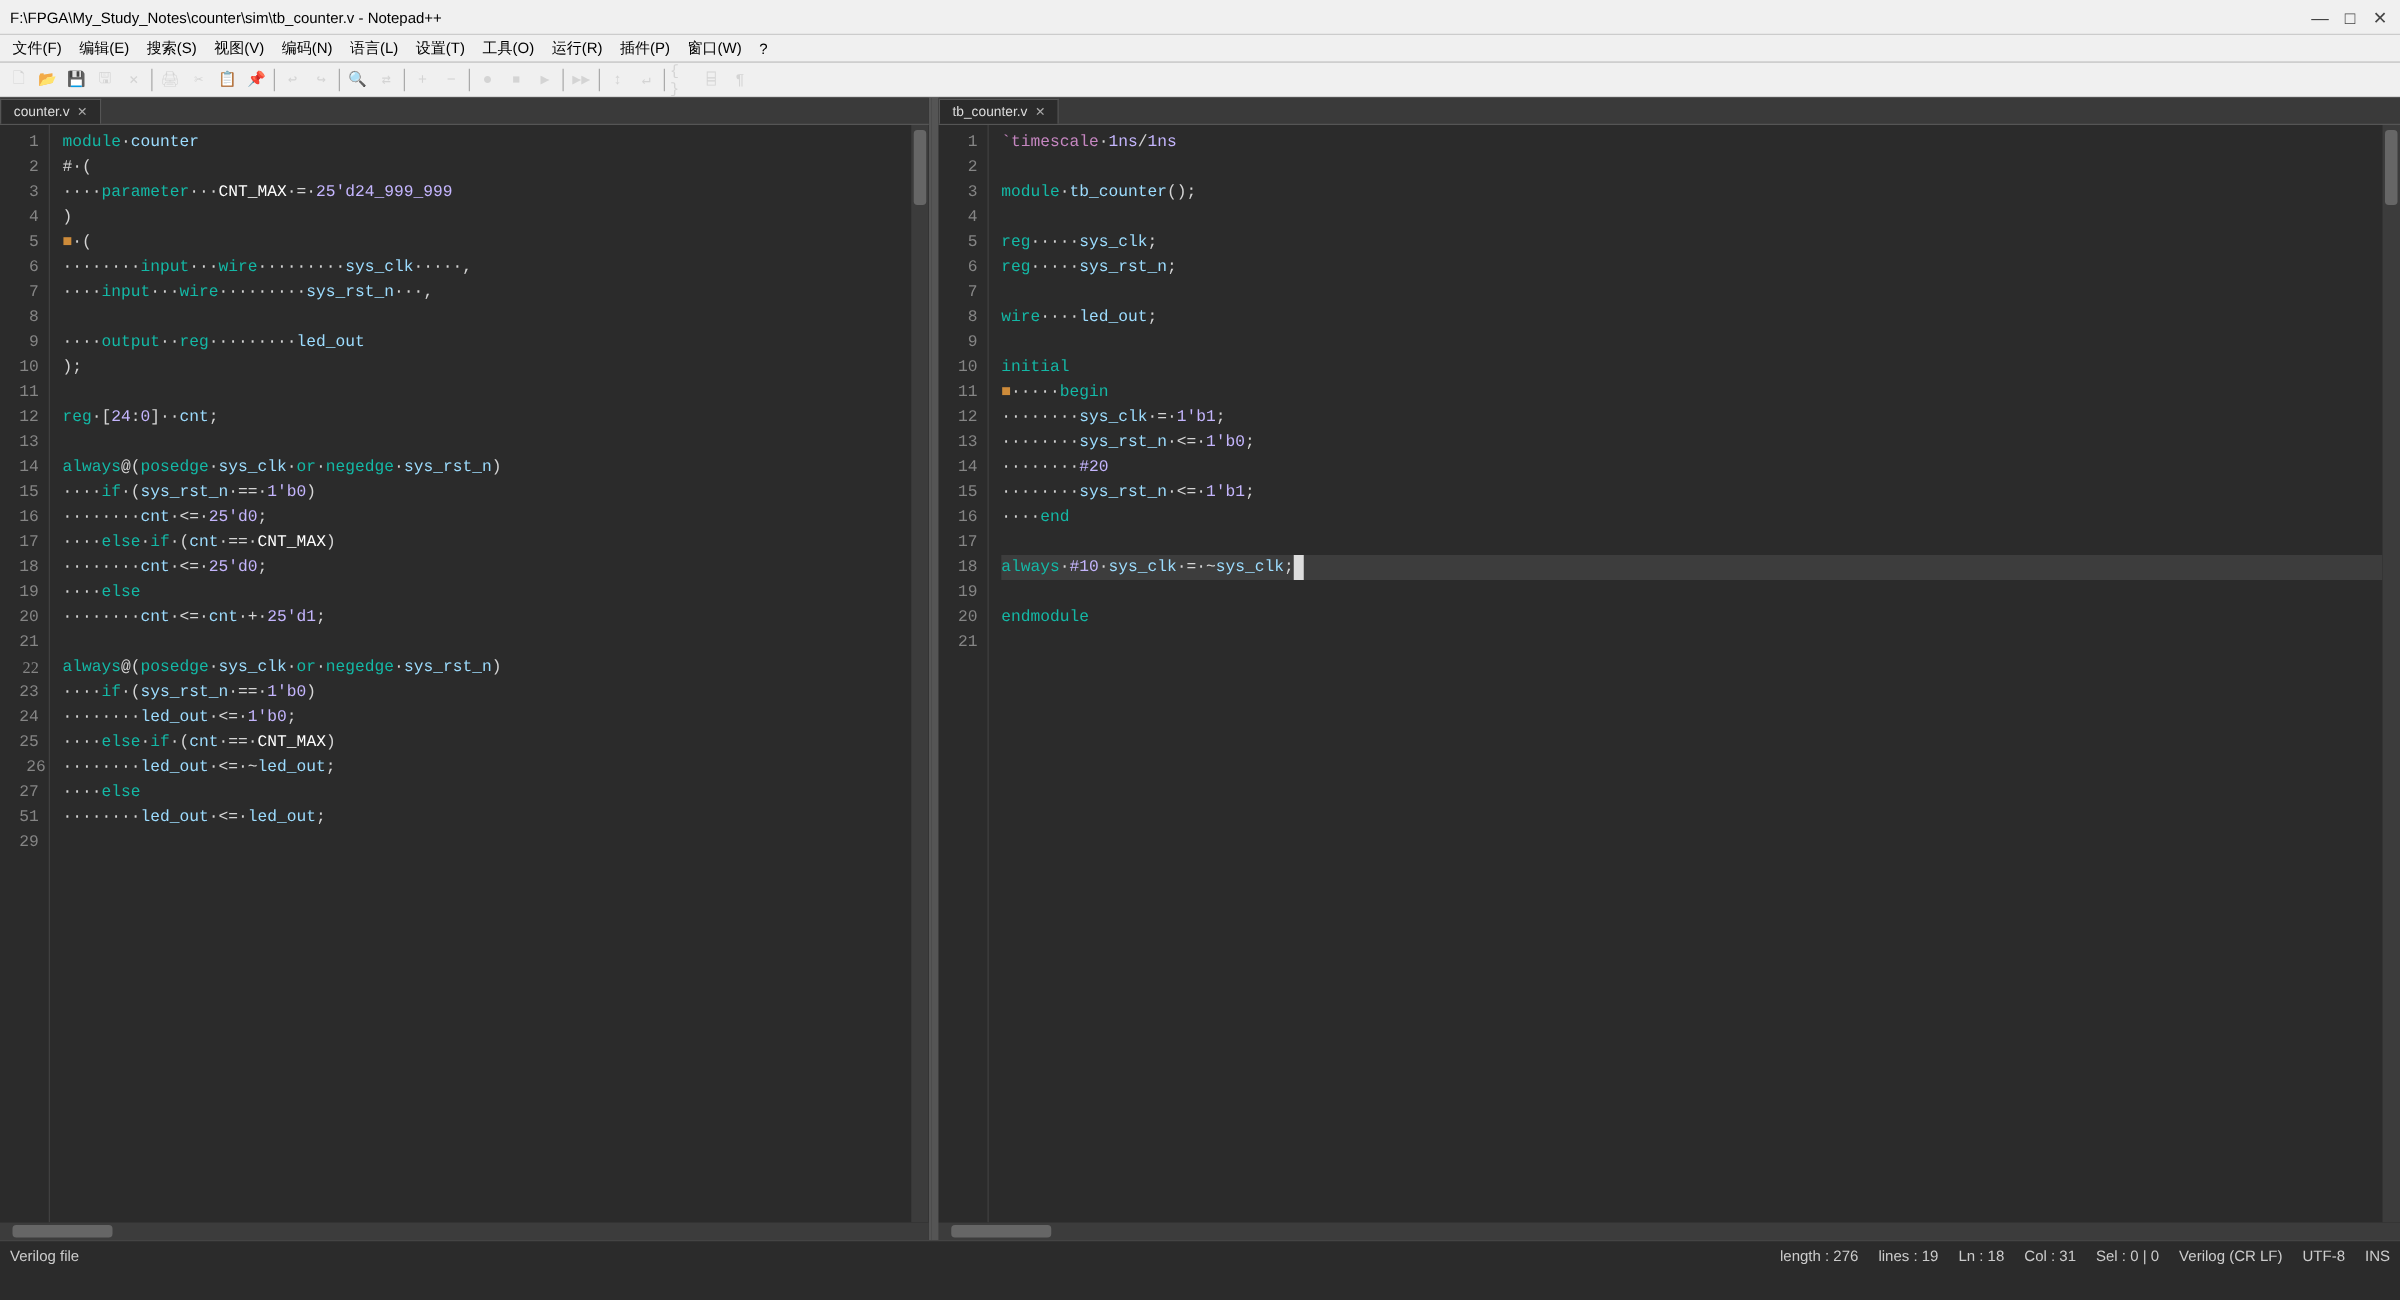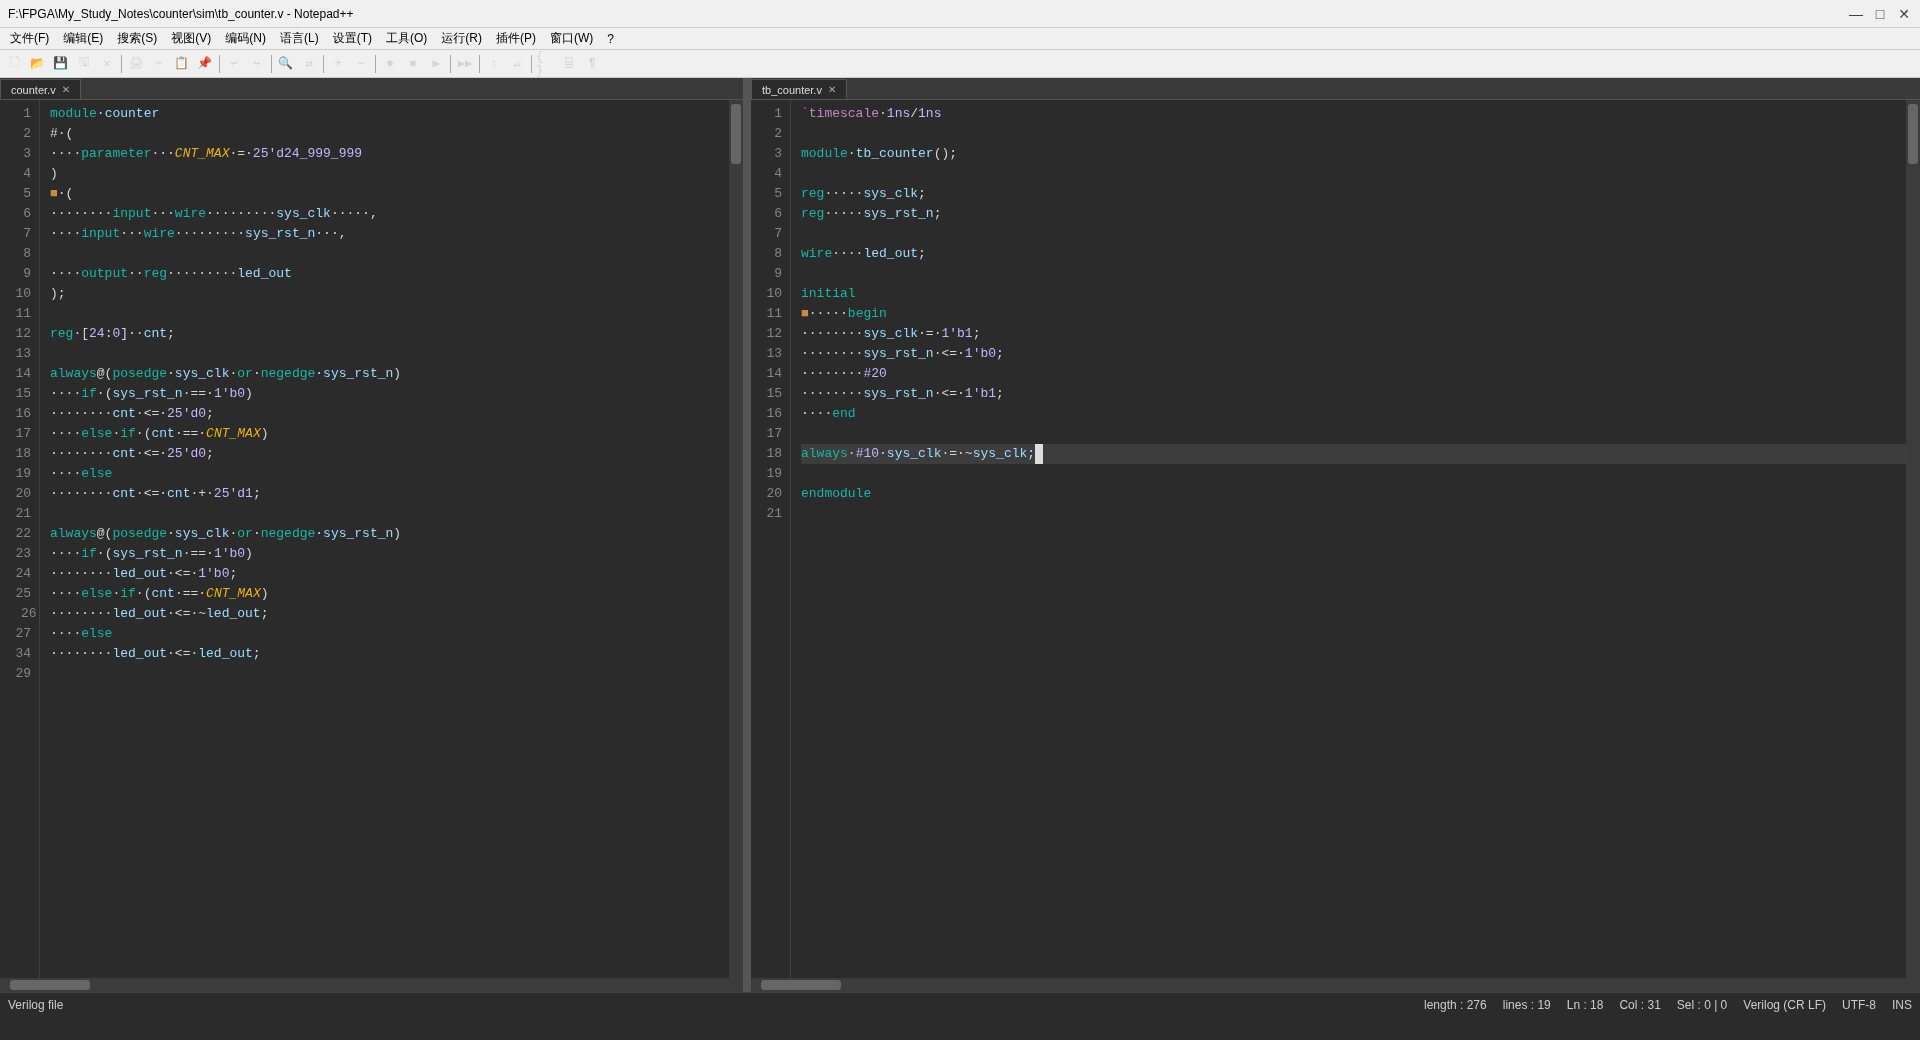--- a/index.html
+++ b/index.html
@@ -225,21 +225,21 @@
     .code-line {
       height: 20px;
       display: flex;
       align-items: center;
     }
     .v-keyword { color: #14b8a6; }
     .v-number { color: #c4b5fd; }
     .v-macro { color: #c586c0; }
     .v-ident { color: #9cdcfe; }
     .v-orange { color: #cd8b3a; }
-    .v-param { color: #eab308; font-style: italic; }
+    .v-param { color: #ffffff; }
     .v-white { color: #d4d4d4; }
     .v-cursor { background: #ddd; color: #000; }
   </style>
 </head>
 <body>
 
 <div id="title-bar">
   <span>F:\FPGA\My_Study_Notes\counter\sim\tb_counter.v - Notepad++</span>
   <div class="window-controls">
     <span class="win-btn">—</span>
@@ -325,27 +325,27 @@
           <div style="height:20px;line-height:20px;">12</div>
           <div style="height:20px;line-height:20px;">13</div>
           <div style="height:20px;line-height:20px;">14</div>
           <div style="height:20px;line-height:20px;">15</div>
           <div style="height:20px;line-height:20px;">16</div>
           <div style="height:20px;line-height:20px;">17</div>
           <div style="height:20px;line-height:20px;">18</div>
           <div style="height:20px;line-height:20px;">19</div>
           <div style="height:20px;line-height:20px;">20</div>
           <div style="height:20px;line-height:20px;">21</div>
-          <div style="height:20px;line-height:20px;">22</div>
+          <div style="height:20px;line-height:20px;font-family:Liberation Serif, serif;">22</div>
           <div style="height:20px;line-height:20px;">23</div>
           <div style="height:20px;line-height:20px;">24</div>
           <div style="height:20px;line-height:20px;">25</div>
           <div style="height:20px;line-height:20px;padding-left:21px;">26</div>
           <div style="height:20px;line-height:20px;">27</div>
-          <div style="height:20px;line-height:20px;">34</div>
+          <div style="height:20px;line-height:20px;">51</div>
           <div style="height:20px;line-height:20px;">29</div>
         </div>
       <div class="code-content" id="left-code"><div class="code-line" style="height:20px;"><span class="v-keyword">module</span><span class="v-white">·</span><span class="v-ident">counter</span></div><div class="code-line" style="height:20px;"><span class="v-white">#·(</span></div><div class="code-line" style="height:20px;"><span class="v-white">····</span><span class="v-keyword">parameter</span><span class="v-white">···</span><span class="v-param">CNT_MAX</span><span class="v-white">·=·</span><span class="v-number">25'd24_999_999</span></div><div class="code-line" style="height:20px;"><span class="v-white">)</span></div><div class="code-line" style="height:20px;"><span class="v-orange">■</span><span class="v-white">·(</span></div><div class="code-line" style="height:20px;"><span class="v-white">········</span><span class="v-keyword">input</span><span class="v-white">···</span><span class="v-keyword">wire</span><span class="v-white">·········</span><span class="v-ident">sys_clk</span><span class="v-white">·····,</span></div><div class="code-line" style="height:20px;"><span class="v-white">····</span><span class="v-keyword">input</span><span class="v-white">···</span><span class="v-keyword">wire</span><span class="v-white">·········</span><span class="v-ident">sys_rst_n</span><span class="v-white">···,</span></div><div class="code-line" style="height:20px;"></div><div class="code-line" style="height:20px;"><span class="v-white">····</span><span class="v-keyword">output</span><span class="v-white">··</span><span class="v-keyword">reg</span><span class="v-white">·········</span><span class="v-ident">led_out</span></div><div class="code-line" style="height:20px;"><span class="v-white">);</span></div><div class="code-line" style="height:20px;"></div><div class="code-line" style="height:20px;"><span class="v-keyword">reg</span><span class="v-white">·</span><span class="v-white">[</span><span class="v-number">24</span><span class="v-white">:</span><span class="v-number">0</span><span class="v-white">]··</span><span class="v-ident">cnt</span><span class="v-white">;</span></div><div class="code-line" style="height:20px;"></div><div class="code-line" style="height:20px;"><span class="v-keyword">always</span><span class="v-white">@(</span><span class="v-keyword">posedge</span><span class="v-white">·</span><span class="v-ident">sys_clk</span><span class="v-white">·</span><span class="v-keyword">or</span><span class="v-white">·</span><span class="v-keyword">negedge</span><span class="v-white">·</span><span class="v-ident">sys_rst_n</span><span class="v-white">)</span></div><div class="code-line" style="height:20px;"><span class="v-white">····</span><span class="v-keyword">if</span><span class="v-white">·(</span><span class="v-ident">sys_rst_n</span><span class="v-white">·==·</span><span class="v-number">1'b0</span><span class="v-white">)</span></div><div class="code-line" style="height:20px;"><span class="v-white">········</span><span class="v-ident">cnt</span><span class="v-white">·&lt;=·</span><span class="v-number">25'd0</span><span class="v-white">;</span></div><div class="code-line" style="height:20px;"><span class="v-white">····</span><span class="v-keyword">else</span><span class="v-white">·</span><span class="v-keyword">if</span><span class="v-white">·(</span><span class="v-ident">cnt</span><span class="v-white">·==·</span><span class="v-param">CNT_MAX</span><span class="v-white">)</span></div><div class="code-line" style="height:20px;"><span class="v-white">········</span><span class="v-ident">cnt</span><span class="v-white">·&lt;=·</span><span class="v-number">25'd0</span><span class="v-white">;</span></div><div class="code-line" style="height:20px;"><span class="v-white">····</span><span class="v-keyword">else</span></div><div class="code-line" style="height:20px;"><span class="v-white">········</span><span class="v-ident">cnt</span><span class="v-white">·&lt;=·</span><span class="v-ident">cnt</span><span class="v-white">·+·</span><span class="v-number">25'd1</span><span class="v-white">;</span></div><div class="code-line" style="height:20px;"></div><div class="code-line" style="height:20px;"><span class="v-keyword">always</span><span class="v-white">@(</span><span class="v-keyword">posedge</span><span class="v-white">·</span><span class="v-ident">sys_clk</span><span class="v-white">·</span><span class="v-keyword">or</span><span class="v-white">·</span><span class="v-keyword">negedge</span><span class="v-white">·</span><span class="v-ident">sys_rst_n</span><span class="v-white">)</span></div><div class="code-line" style="height:20px;"><span class="v-white">····</span><span class="v-keyword">if</span><span class="v-white">·(</span><span class="v-ident">sys_rst_n</span><span class="v-white">·==·</span><span class="v-number">1'b0</span><span class="v-white">)</span></div><div class="code-line" style="height:20px;"><span class="v-white">········</span><span class="v-ident">led_out</span><span class="v-white">·&lt;=·</span><span class="v-number">1'b0</span><span class="v-white">;</span></div><div class="code-line" style="height:20px;"><span class="v-white">····</span><span class="v-keyword">else</span><span class="v-white">·</span><span class="v-keyword">if</span><span class="v-white">·(</span><span class="v-ident">cnt</span><span class="v-white">·==·</span><span class="v-param">CNT_MAX</span><span class="v-white">)</span></div><div class="code-line" style="height:20px;"><span class="v-white">········</span><span class="v-ident">led_out</span><span class="v-white">·&lt;=·~</span><span class="v-ident">led_out</span><span class="v-white">;</span></div><div class="code-line" style="height:20px;"><span class="v-white">····</span><span class="v-keyword">else</span></div><div class="code-line" style="height:20px;"><span class="v-white">········</span><span class="v-ident">led_out</span><span class="v-white">·&lt;=·</span><span class="v-ident">led_out</span><span class="v-white">;</span></div><div class="code-line" style="height:20px;"></div></div>
       <div class="v-scroll">
         <div class="v-scroll-thumb"></div>
       </div>
     </div>
 
     <div class="h-scroll-bar">
       <div class="h-scroll-thumb"></div>

